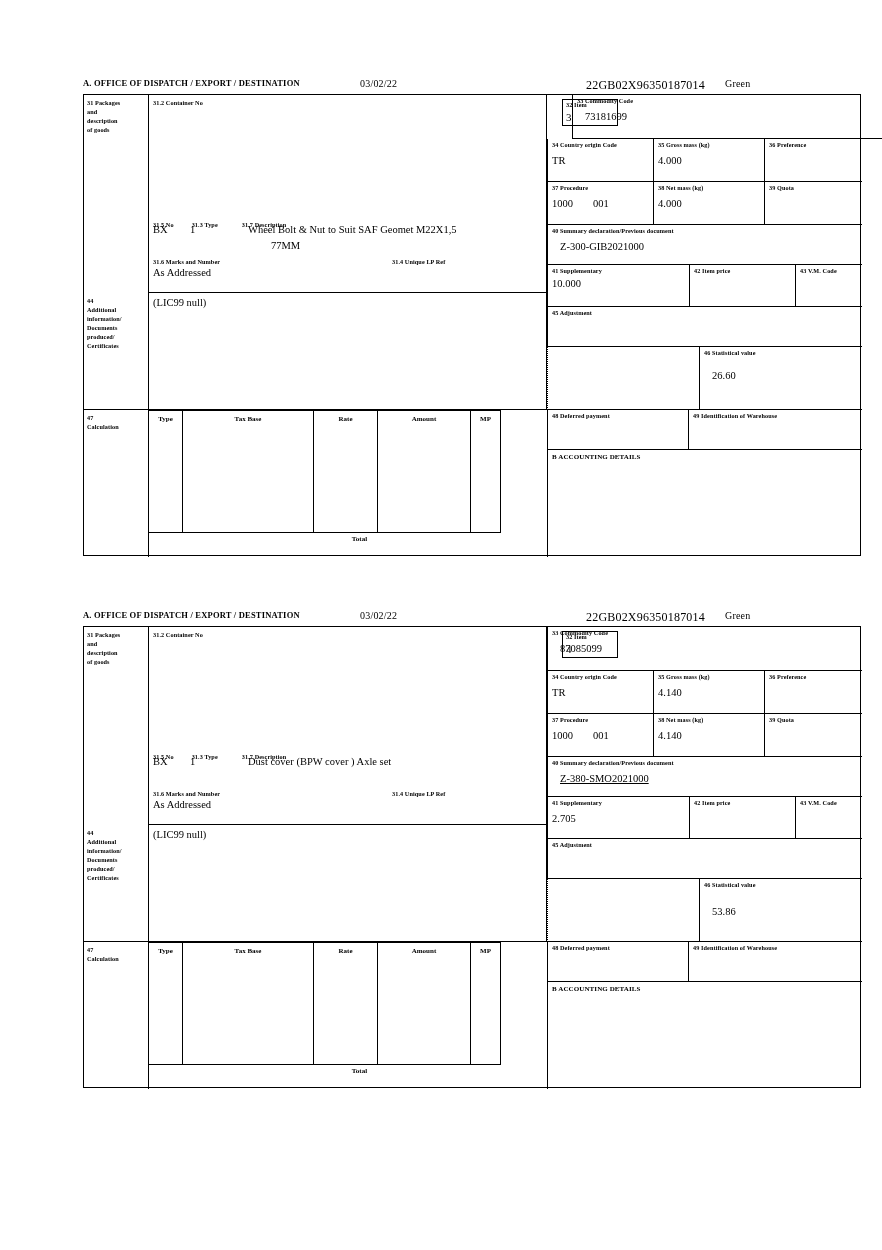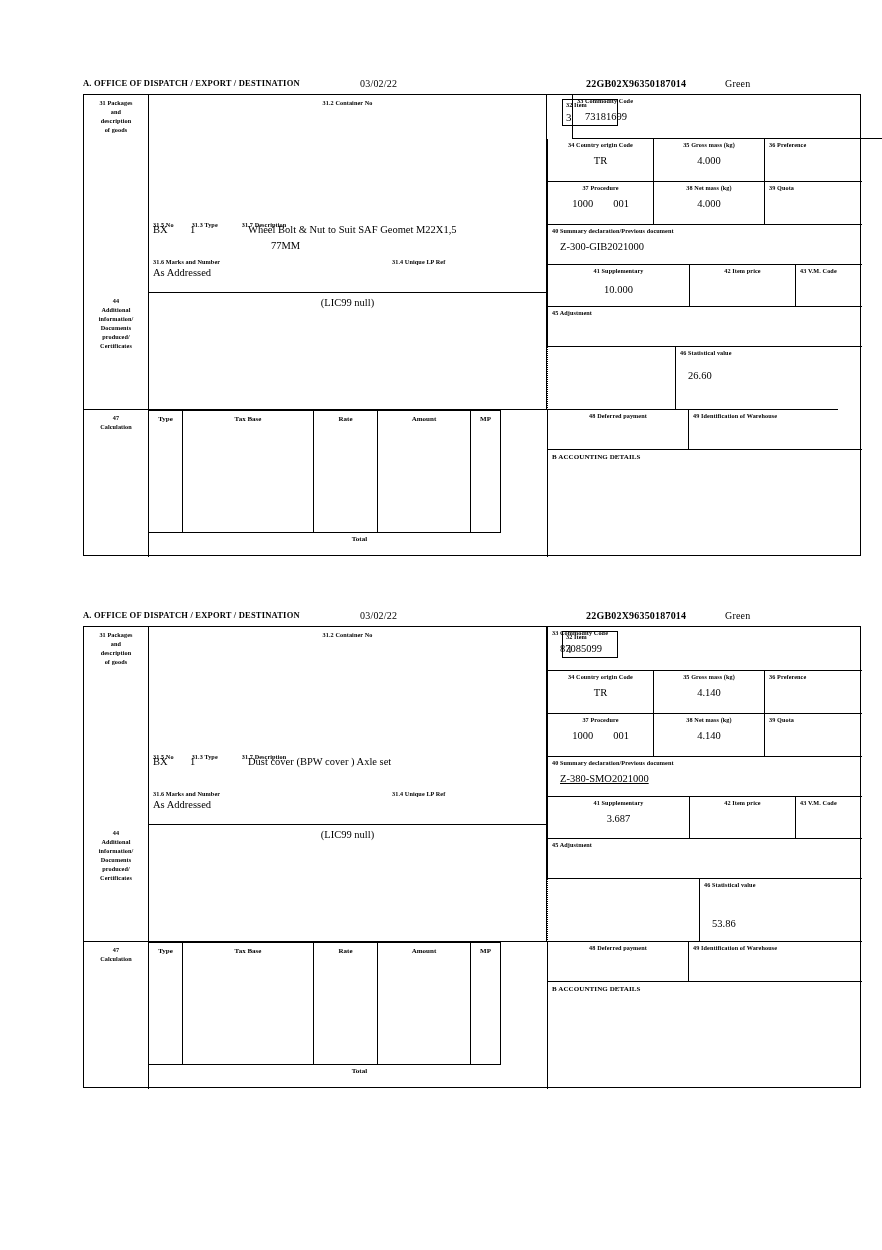--- a/index.html
+++ b/index.html
@@ -43,22 +43,22 @@
   .hdr .date {
     position: absolute;
     left: 277px; top: 0;
     font-size: 10px;
     font-weight: normal;
     font-family: "Liberation Serif", serif;
   }
   .hdr .mrn {
     position: absolute;
     left: 503px; top: 0;
-    font-size: 10px;
-    font-weight: bold;
+    font-size: 12px;
+    font-weight: normal;
   }
   .hdr .lane {
     position: absolute;
     left: 642px; top: 0;
     font-size: 10px;
     font-weight: normal;
   }
 
   
   .box {
@@ -79,21 +79,21 @@
     letter-spacing: 0.1px;
   }
   .val {
     font-size: 10.5px;
     font-family: "Liberation Serif", serif;
   }
   .val-sm {
     font-size: 9.5px;
   }
   .bl { border-left: 1.2px solid #000; }
-  .br { border-right: 1.2px solid #000; text-align: center; }
+  .br { border-right: 1.2px solid #000; }
   .bb { border-bottom: 1.2px solid #000; }
 
   
   .leftcol {
     left: 0; top: 0;
     width: 65px;
     height: 315px;
     padding: 4px 3px 0 3px;
   }
   .leftcol2 {
@@ -245,37 +245,37 @@
         <div class="val" style="margin-top:5px;"></div>
       </div>
 
       <div class="cell rc bl bb" style="left:463px;top:130px;width:315px;height:40px;">
         <div class="lbl">40 Summary declaration/Previous document</div>
         <div class="val" style="margin-top:5px;margin-left:8px;">Z-300-GIB2021000</div>
       </div>
 
       <div class="cell rc bl bb br" style="left:463px;top:170px;width:143px;height:42px;">
         <div class="lbl">41 Supplementary</div>
-        <div class="val" style="margin-top:8px;">10.000</div>
+        <div class="val" style="margin-top:2px;">10.000</div>
       </div>
       <div class="cell rc bb br" style="left:606px;top:170px;width:106px;height:42px;">
         <div class="lbl">42 Item price</div>
         <div class="val" style="margin-top:5px;"></div>
       </div>
       <div class="cell rc bb" style="left:712px;top:170px;width:66px;height:42px;">
         <div class="lbl">43 V.M. Code</div>
         <div class="val" style="margin-top:5px;"></div>
       </div>
 
       <div class="cell rc bl bb" style="left:463px;top:212px;width:315px;height:40px;">
         <div class="lbl">45 Adjustment</div>
         <div class="val" style="margin-top:5px;margin-left:8px;"></div>
       </div>
 
-      <div class="cell rc bl bb" style="left:591px;top:252px;width:163px;height:63px;">
+      <div class="cell rc bl bb" style="left:615px;top:252px;width:163px;height:63px;">
         <div class="lbl">46 Statistical value</div>
         <div class="val" style="margin-top:12px;margin-left:8px;">26.60</div>
       </div>
       <div class="dotted" style="left:463px;top:252px;height:63px;"></div>
       <div class="cell bb" style="left:463px;top:252px;width:152px;height:63px;"></div>
 
       <div class="cell leftcol2 br bb">
         <div class="lbl">44</div>
         <div class="lbl">Additional</div>
         <div class="lbl">information/</div>
@@ -397,39 +397,39 @@
         <div class="val" style="margin-top:5px;"></div>
       </div>
 
       <div class="cell rc bl bb" style="left:463px;top:130px;width:315px;height:40px;">
         <div class="lbl">40 Summary declaration/Previous document</div>
         <div class="val" style="margin-top:5px;margin-left:8px;text-decoration:underline;">Z-380-SMO2021000</div>
       </div>
 
       <div class="cell rc bl bb br" style="left:463px;top:170px;width:143px;height:42px;">
         <div class="lbl">41 Supplementary</div>
-        <div class="val" style="margin-top:5px;">3.687</div>
+        <div class="val" style="margin-top:5px;">2.705</div>
       </div>
       <div class="cell rc bb br" style="left:606px;top:170px;width:106px;height:42px;">
         <div class="lbl">42 Item price</div>
         <div class="val" style="margin-top:5px;"></div>
       </div>
       <div class="cell rc bb" style="left:712px;top:170px;width:66px;height:42px;">
         <div class="lbl">43 V.M. Code</div>
         <div class="val" style="margin-top:5px;"></div>
       </div>
 
       <div class="cell rc bl bb" style="left:463px;top:212px;width:315px;height:40px;">
         <div class="lbl">45 Adjustment</div>
         <div class="val" style="margin-top:5px;margin-left:8px;"></div>
       </div>
 
       <div class="cell rc bl bb" style="left:615px;top:252px;width:163px;height:63px;">
         <div class="lbl">46 Statistical value</div>
-        <div class="val" style="margin-top:28px;margin-left:8px;">53.86</div>
+        <div class="val" style="margin-top:16px;margin-left:8px;">53.86</div>
       </div>
       <div class="dotted" style="left:463px;top:252px;height:63px;"></div>
       <div class="cell bb" style="left:463px;top:252px;width:152px;height:63px;"></div>
 
       <div class="cell leftcol2 br bb">
         <div class="lbl">44</div>
         <div class="lbl">Additional</div>
         <div class="lbl">information/</div>
         <div class="lbl">Documents</div>
         <div class="lbl">produced/</div>

